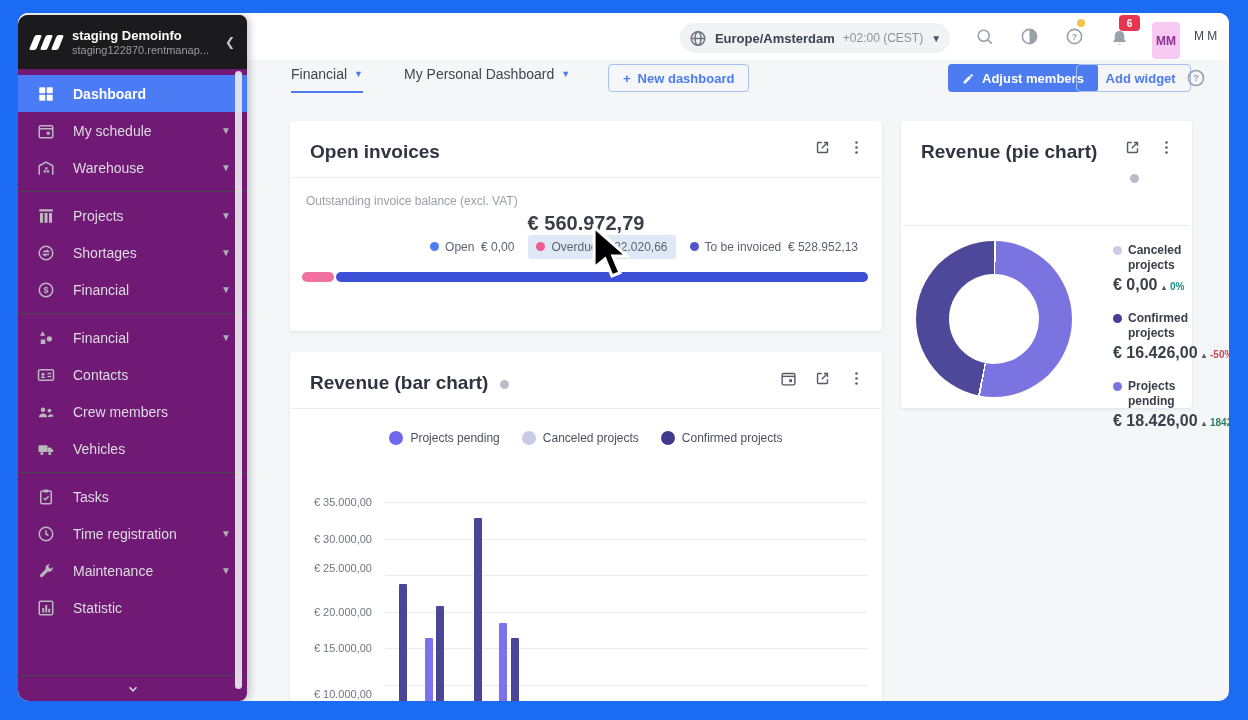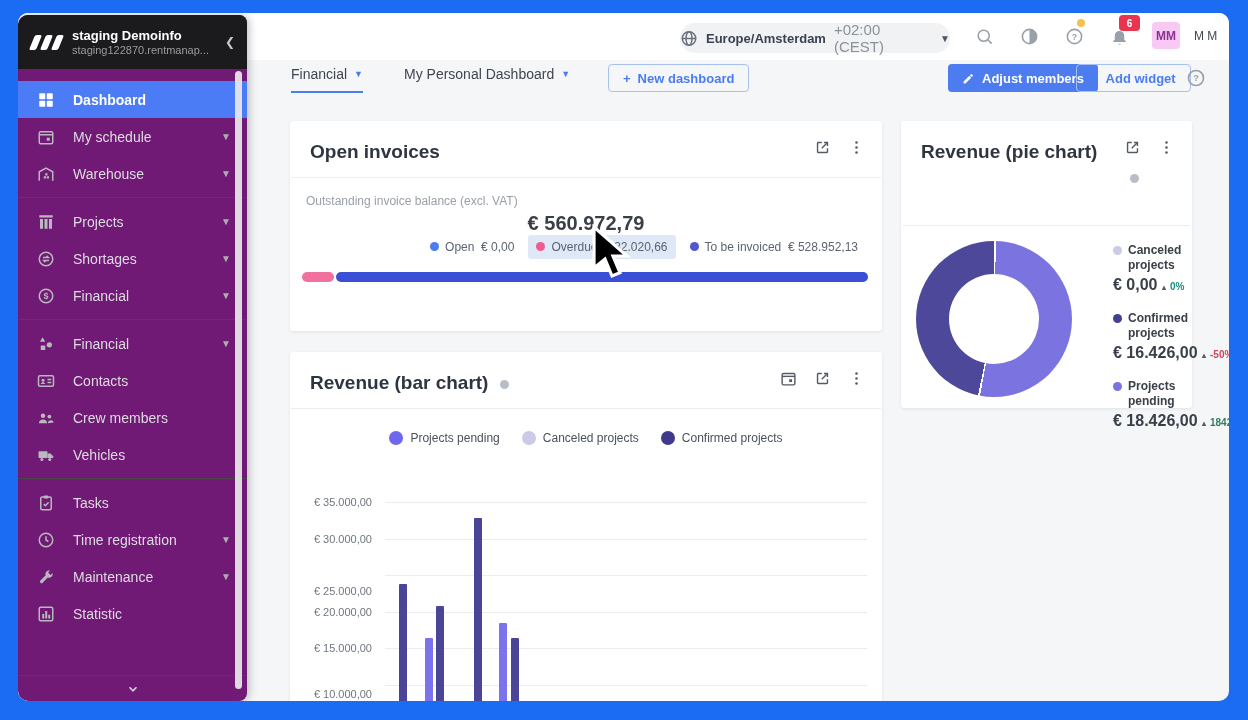--- a/index.html
+++ b/index.html
@@ -7,30 +7,30 @@
   body { background:#1b6cf2; font-family:"Liberation Sans", sans-serif; position:relative; }
 
   .window { position:absolute; left:18px; top:13px; width:1211px; height:688px;
             background:#f5f6f8; border-radius:10px; overflow:hidden; }
 
   
   .topbar { position:absolute; left:0; top:0; right:0; height:47px; background:#ffffff; }
   .tz-pill { position:absolute; left:662px; top:10px; width:270px; height:30px; background:#f1f2f4;
              border-radius:16px; display:flex; align-items:center; justify-content:center; gap:8px; cursor:pointer; }
   .tz-city { font-size:13px; font-weight:bold; color:#3b4250; }
-  .tz-offset { font-size:15px; color:#8b919b; }
+  .tz-offset { font-size:12px; color:#8b919b; }
   .tz-caret { font-size:10px; color:#4b5563; }
   .top-icon { position:absolute; top:9px; width:28px; height:28px; color:#98a0aa;
               display:flex; align-items:center; justify-content:center; }
   .top-icon svg { width:19px; height:19px; }
   .badge { position:absolute; left:14px; top:-7px; min-width:21px; height:16px; background:#e8354f;
            border-radius:4px; color:#fff; font-size:10px; font-weight:bold;
            display:flex; align-items:center; justify-content:center; padding:0 4px; }
   .ydot { position:absolute; left:17px; top:-3px; width:8px; height:8px; border-radius:50%; background:#f2c14e; }
-  .avatar { position:absolute; left:1134px; top:9px; width:28px; height:27px; border-radius:4px;
+  .avatar { position:absolute; left:1134px; top:9px; width:28px; height:37px; border-radius:4px;
             background:#f7c9f3; color:#8b3390; font-size:12px; font-weight:bold;
             display:flex; align-items:center; justify-content:center; cursor:pointer;text-align:center; }
   .username { position:absolute; left:1176px; top:16px; font-size:12px; color:#3f4650; }
 
   
   .toolbar { position:absolute; left:0; top:47px; right:0; height:40px; }
   .tab { position:absolute; top:6px; display:flex; align-items:center; gap:7px; cursor:pointer;
          font-size:14px; color:#3f4650; padding-bottom:9px; }
   .tab .caret { color:#4c7cf0; font-size:9px; }
   .tab.active { border-bottom:2px solid #4c7cf0; }
@@ -88,21 +88,21 @@
   .sidebar { position:absolute; left:0; top:2px; bottom:0; width:229px; background:#701a75;
              border-radius:10px 8px 8px 10px; z-index:30; box-shadow:2px 0 8px rgba(0,0,0,.25);
              display:flex; flex-direction:column; }
   .sb-head { height:54px; background:#1b1b1d; border-radius:10px 8px 0 0; display:flex; align-items:center;
              padding:0 12px 0 14px; gap:11px; flex:0 0 auto; }
   .logo { display:flex; gap:4px; }
   .logo i { display:block; width:7px; height:15px; background:#fff; border-radius:2px; transform:skewX(-22deg); }
   .sb-name { font-size:13px; font-weight:bold; color:#fff; line-height:1.3; }
   .sb-domain { font-size:11px; color:#9b9b9e; }
   .sb-collapse { margin-left:auto; color:#c8c8cc; font-size:12px; cursor:pointer; }
-  .sb-items { padding-top:12px; position:relative; flex:1 1 auto; }
+  .sb-items { padding-top:6px; position:relative; flex:1 1 auto; }
   .sb-item { height:37px; display:flex; align-items:center; gap:18px; padding:0 16px 0 18px;
              color:#dcdce0; font-size:14px; cursor:pointer; }
   .sb-item .sicon { width:19px; height:19px; color:#b9b9bd; flex:0 0 auto; display:flex; align-items:center; justify-content:center; }
   .sb-item .sicon svg { width:18px; height:18px; }
   .sb-item.active { background:#4b7bf5; color:#fff; font-weight:bold; }
   .sb-item.active .sicon { color:#fff; }
   .sb-item .chev { margin-left:auto; color:#aeaeb2; font-size:10px; }
   .sb-div { height:1px; background:#474749; margin:5px 0; }
   .sb-scroll { position:absolute; right:5px; top:56px; width:7px; height:618px; background:#e9e9ec;
                border-radius:4px; opacity:.92; z-index:40; cursor:grab; }
@@ -326,21 +326,21 @@
           <span class="dot" style="background:#3f3a8d"></span>
           <span>Confirmed projects</span>
         </div>
       </div>
     <div class="bc-plot" id="bc-plot">
         <div class="gridline" style="top: 150px;"></div>
         <div class="ytick" style="top: 150px;">€ 35.000,00</div>
         <div class="gridline" style="top: 186.5px;"></div>
         <div class="ytick" style="top: 186.5px;">€ 30.000,00</div>
         <div class="gridline" style="top: 223px;"></div>
-        <div class="ytick" style="top: 239px;">€ 25.000,00</div>
+        <div class="ytick" style="top: 216px;">€ 25.000,00</div>
         <div class="gridline" style="top: 259.5px;"></div>
         <div class="ytick" style="top: 259.5px;">€ 20.000,00</div>
         <div class="gridline" style="top: 296px;"></div>
         <div class="ytick" style="top: 296px;">€ 15.000,00</div>
         <div class="gridline" style="top: 332.5px;"></div>
         <div class="ytick" style="top: 342px;">€ 10.000,00</div>
         <div class="bar" title="Confirmed projects: 23700" style="left: 109px; top: 232.49px; bottom: 0px; background: rgb(74, 69, 150);"></div>
         <div class="bar" title="Projects pending: 16426" style="left: 135px; top: 285.59px; bottom: 0px; background: rgb(123, 114, 238);"></div>
         <div class="bar" title="Confirmed projects: 20800" style="left: 146px; top: 253.66px; bottom: 0px; background: rgb(74, 69, 150);"></div>
         <div class="bar" title="Confirmed projects: 32852" style="left: 184px; top: 165.68px; bottom: 0px; background: rgb(74, 69, 150);"></div>

